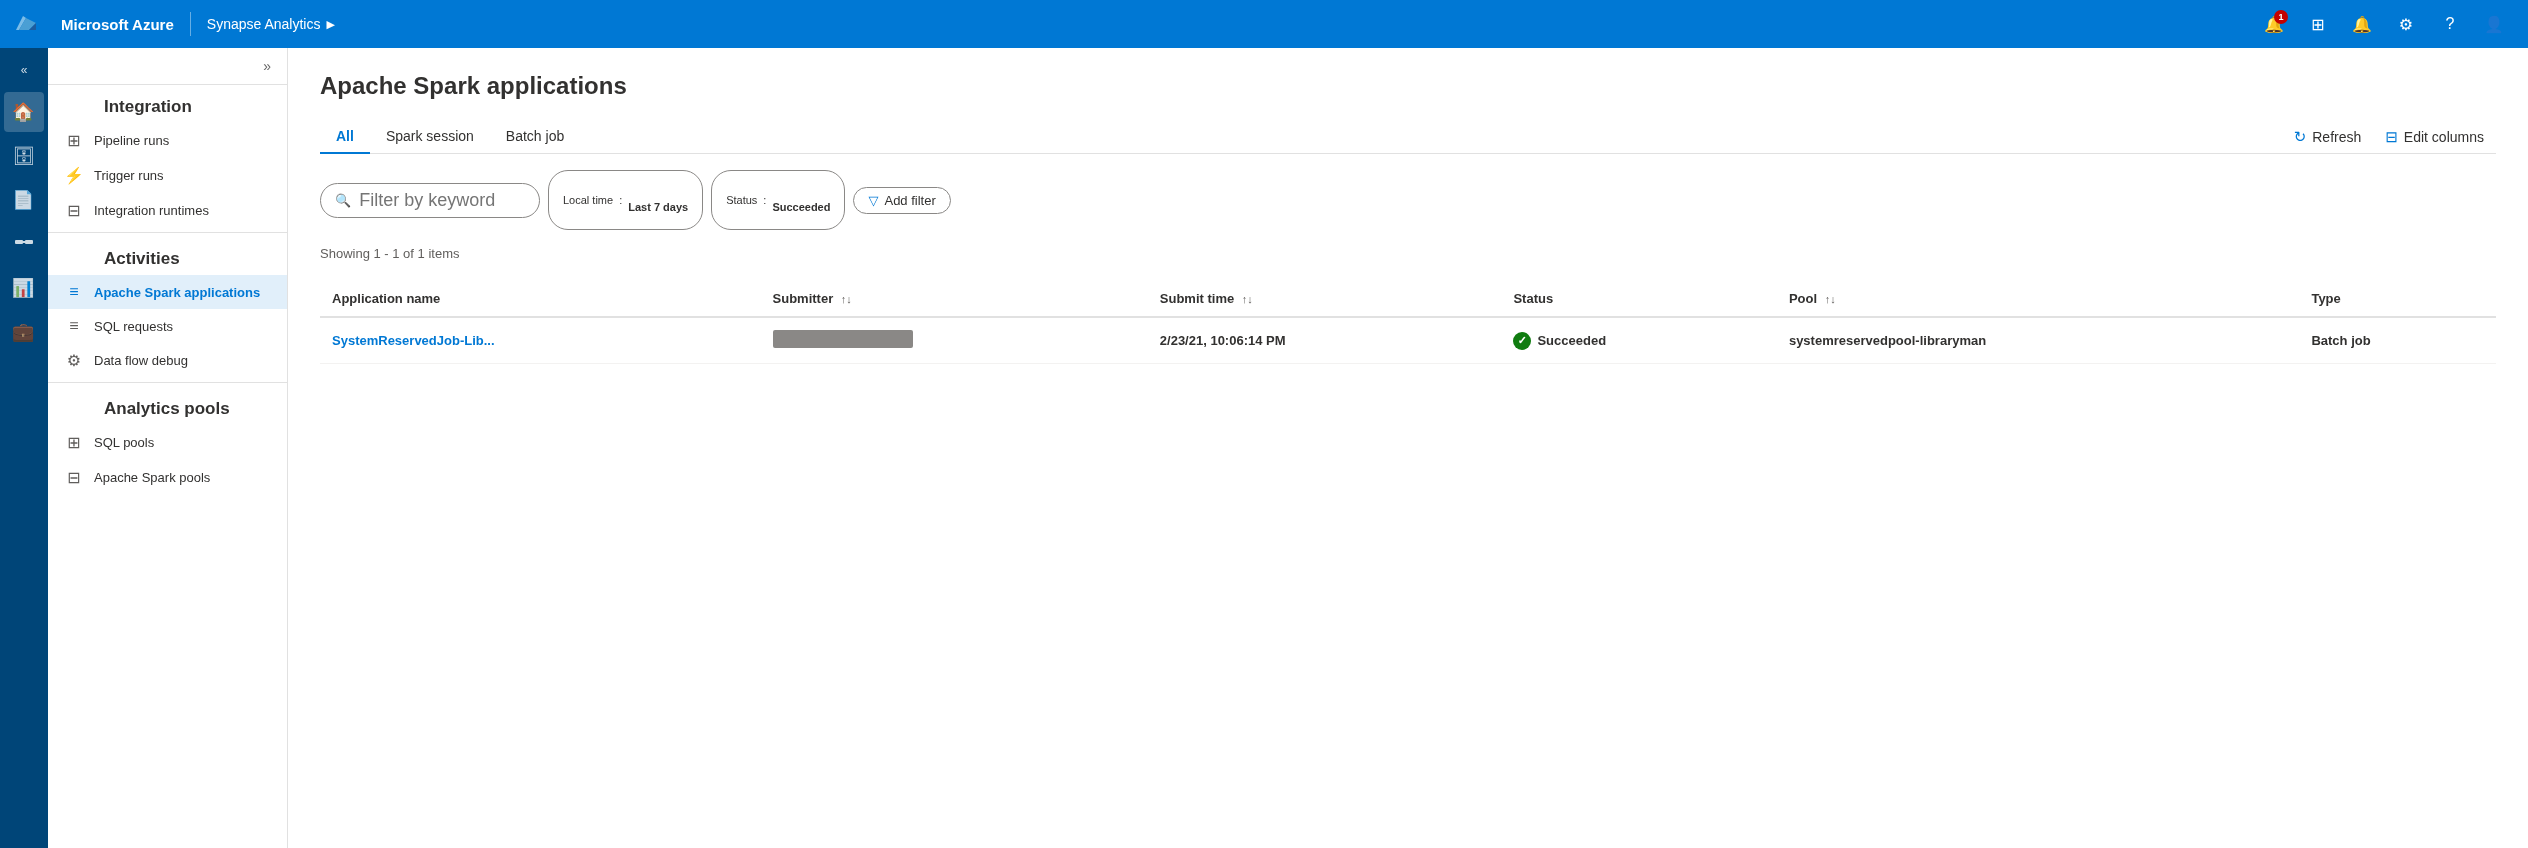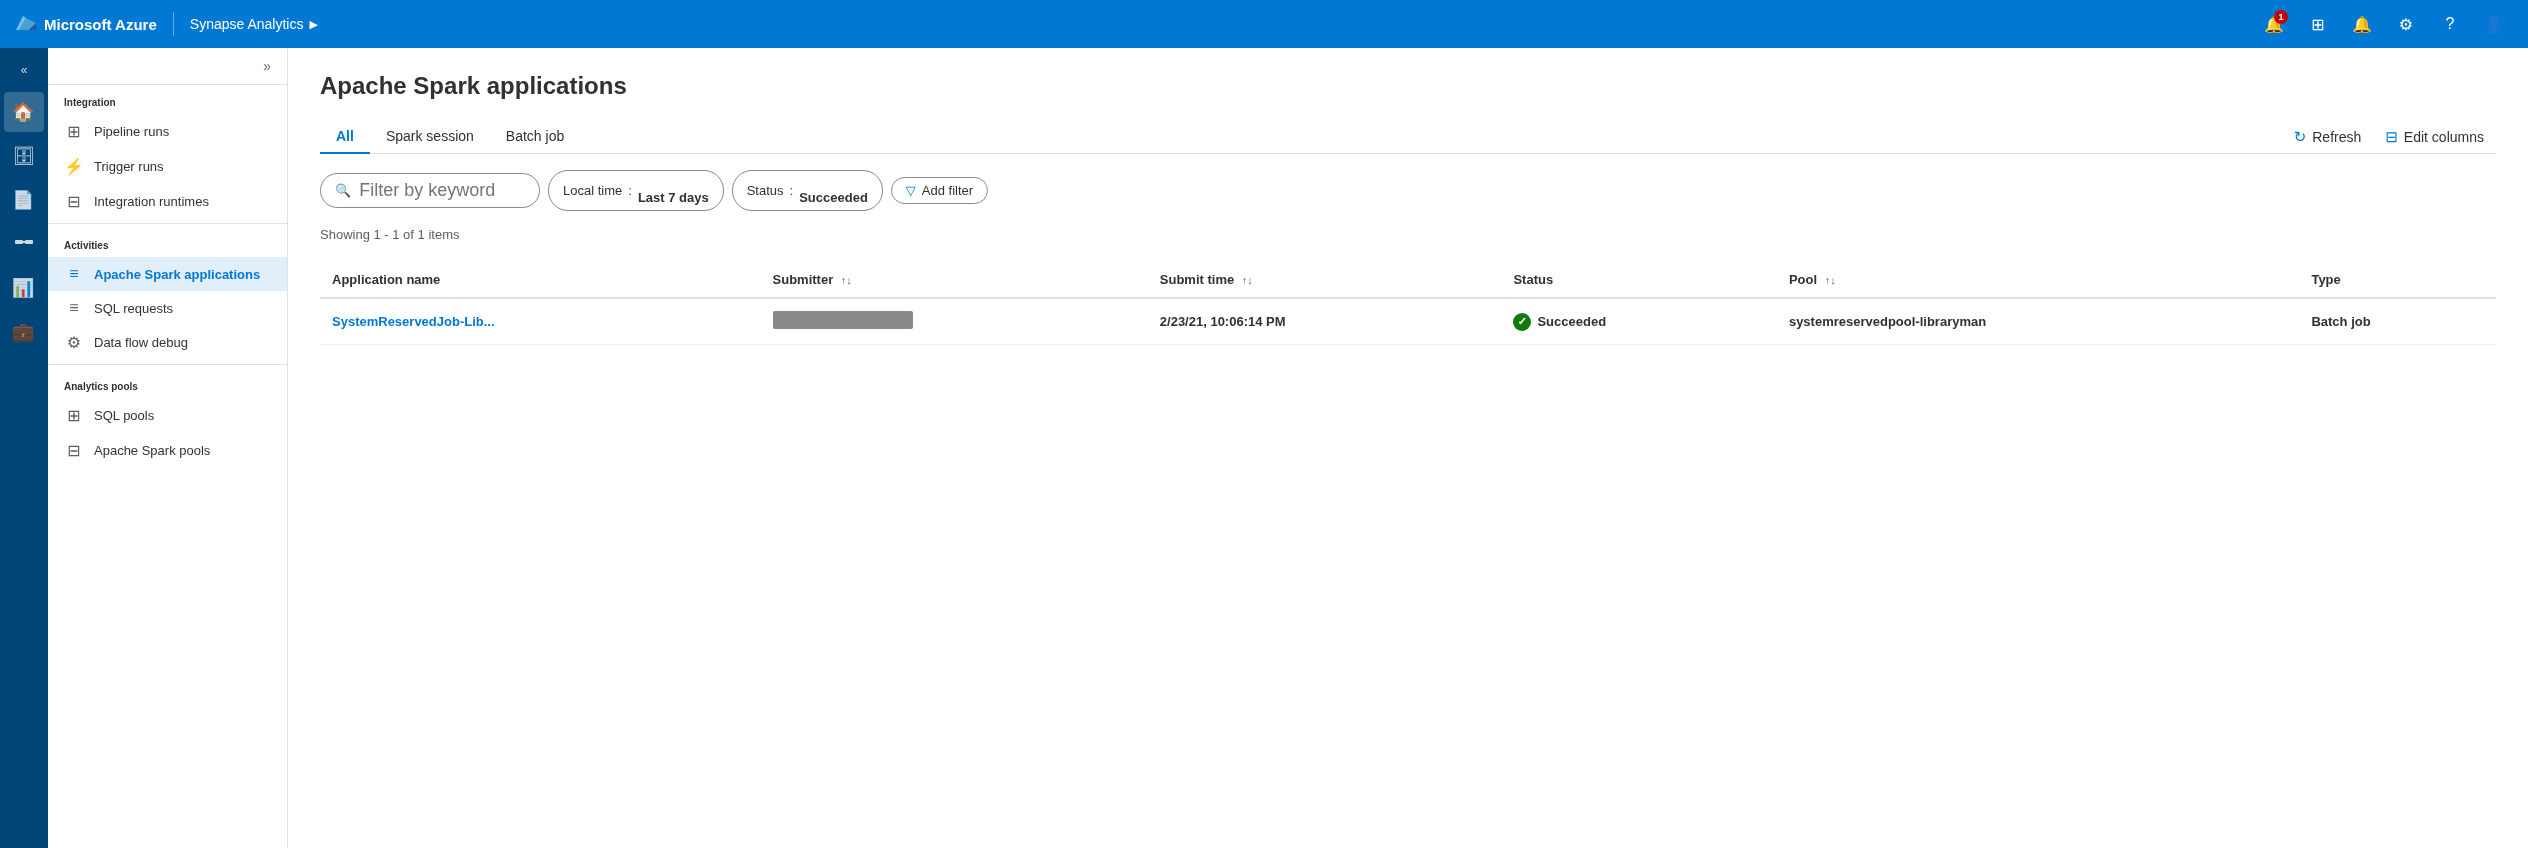--- a/index.html
+++ b/index.html
@@ -12,21 +12,21 @@
       display: flex;
       align-items: center;
       height: 48px;
       padding: 0 16px;
       flex-shrink: 0;
       z-index: 100;
     }
     .topbar-brand {
       display: flex;
       align-items: center;
-      gap: 8px;
+      gap: 25px;
       font-size: 15px;
       font-weight: 600;
       color: white;
       white-space: nowrap;
     }
     .topbar-divider {
       width: 1px;
       height: 24px;
       background: rgba(255,255,255,0.4);
       margin: 0 16px;
@@ -131,24 +131,25 @@
       padding: 8px 12px;
       border-bottom: 1px solid #e1e1e1;
     }
     .sidebar-collapse-icon {
       cursor: pointer;
       color: #666;
       font-size: 14px;
       padding: 2px 4px;
     }
     .sidebar-section-title {
-      font-size: 10px;
+      font-size: 17px;
       font-weight: 600;
       color: #323130;
       padding: 12px 16px 6px 16px;
+      margin-left: 40px;
     }
     .sidebar-item {
       display: flex;
       align-items: center;
       gap: 10px;
       padding: 8px 16px;
       cursor: pointer;
       color: #323130;
       font-size: 13px;
       border-radius: 0;
@@ -245,22 +246,22 @@
       background: transparent;
     }
     .search-icon { color: #605e5c; font-size: 13px; }
 
     .filter-chip {
       display: flex;
       align-items: center;
       gap: 4px;
       border: 1px solid #8a8886;
       border-radius: 20px;
-      padding: 5px 14px;
-      font-size: 13px;
+      padding: 16px 14px;
+      font-size: 11px;
       color: #323130;
       cursor: pointer;
       background: white;
       white-space: nowrap;
     }
     .filter-chip .chip-key { color: #323130; }
     .filter-chip .chip-sep { color: #323130; margin: 0 2px; }
     .filter-chip .chip-val { font-weight: 600; color: #323130; margin-top: 14px; }
 
     .add-filter-btn {

